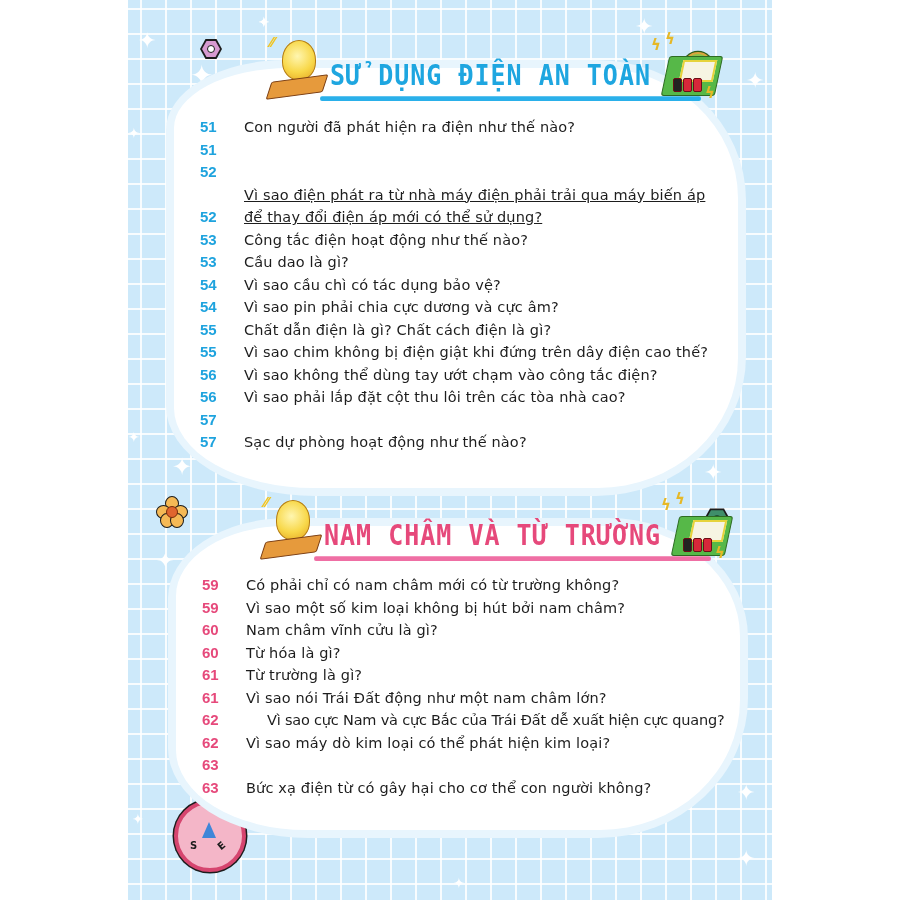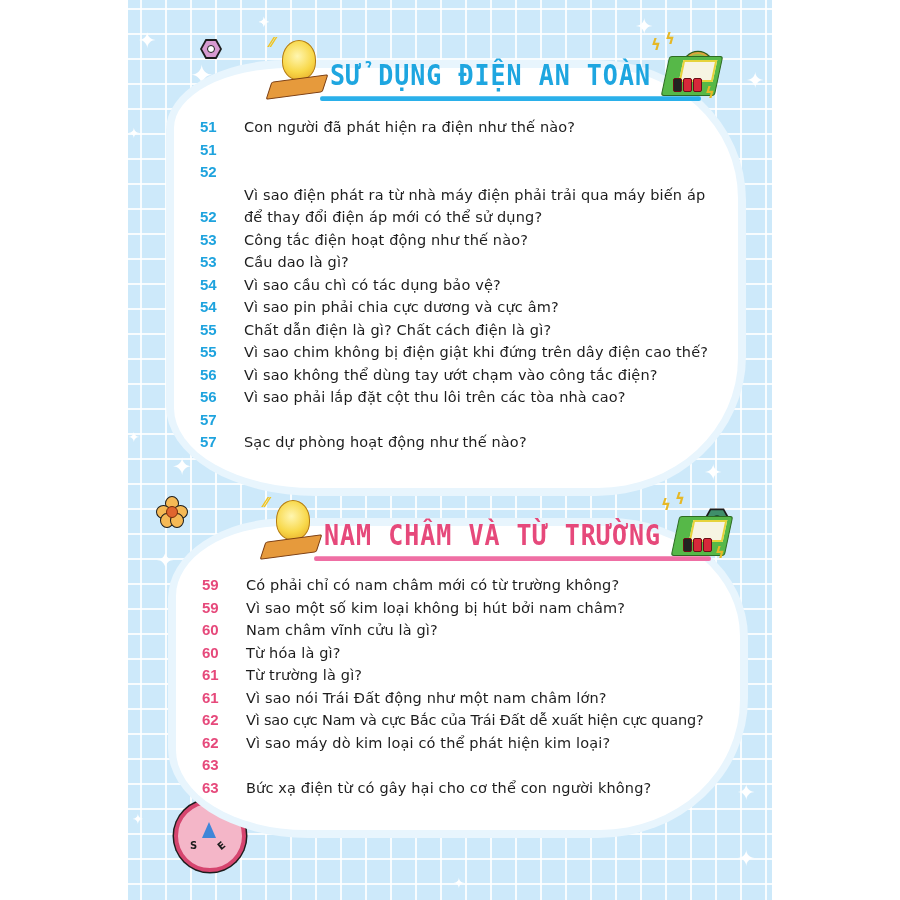--- a/index.html
+++ b/index.html
@@ -164,21 +164,21 @@
         <span class="qtext">Con người đã phát hiện ra điện như thế nào?</span>
       </li>
     <li class="qitem">
         <span class="qnum">51</span>
       </li>
     <li class="qitem">
         <span class="qnum">52</span>
       </li>
     <li class="qitem">
         <span class="qnum">52</span>
-        <span class="qtext" style="max-width:474px;">Vì sao điện phát ra từ nhà máy điện phải trải qua máy biến áp để thay đổi điện áp mới có thể sử dụng?</span>
+        <span class="qtext" style="max-width:474px;text-decoration:underline;">Vì sao điện phát ra từ nhà máy điện phải trải qua máy biến áp để thay đổi điện áp mới có thể sử dụng?</span>
       </li>
     <li class="qitem">
         <span class="qnum">53</span>
         <span class="qtext">Công tắc điện hoạt động như thế nào?</span>
       </li>
     <li class="qitem">
         <span class="qnum">53</span>
         <span class="qtext">Cầu dao là gì?</span>
       </li>
     <li class="qitem">
@@ -253,21 +253,21 @@
     <li class="qitem">
         <span class="qnum">61</span>
         <span class="qtext">Từ trường là gì?</span>
       </li>
     <li class="qitem">
         <span class="qnum">61</span>
         <span class="qtext">Vì sao nói Trái Đất động như một nam châm lớn?</span>
       </li>
     <li class="qitem">
         <span class="qnum">62</span>
-        <span class="qtext" style="white-space:nowrap;letter-spacing:-0.2px;">Vì sao cực Nam và cực Bắc của Trái Đất dễ xuất hiện cực quang?</span>
+        <span class="qtext" style="white-space:nowrap;letter-spacing:-0.2px;margin-left:21px;">Vì sao cực Nam và cực Bắc của Trái Đất dễ xuất hiện cực quang?</span>
       </li>
     <li class="qitem">
         <span class="qnum">62</span>
         <span class="qtext">Vì sao máy dò kim loại có thể phát hiện kim loại?</span>
       </li>
     <li class="qitem">
         <span class="qnum">63</span>
       </li>
     <li class="qitem">
         <span class="qnum">63</span>

